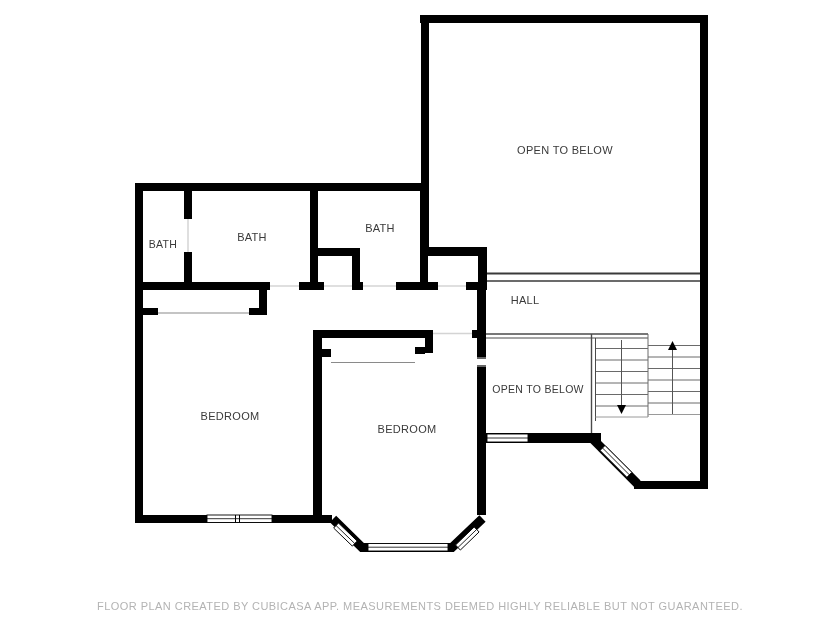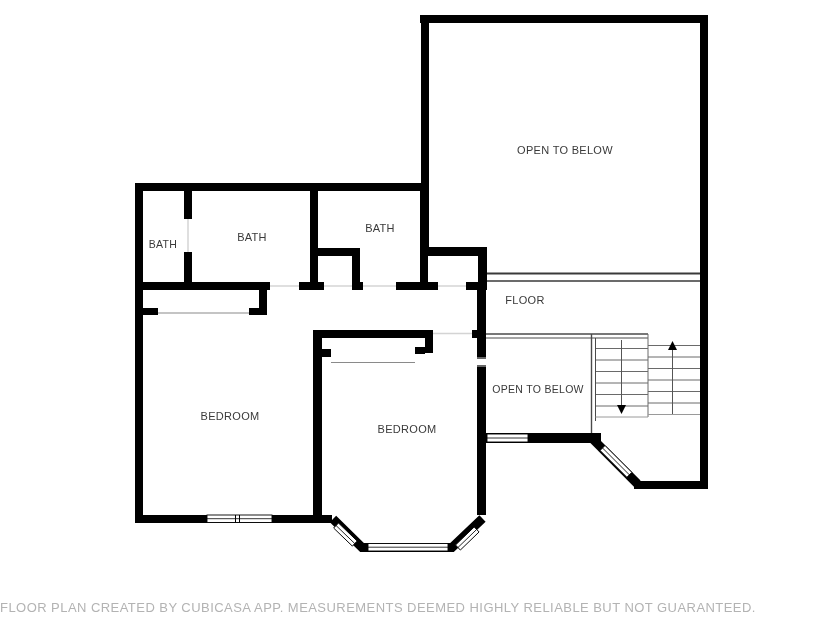--- a/index.html
+++ b/index.html
@@ -17,21 +17,22 @@
     font-size:11px;
     letter-spacing:0.3px;
     color:#3a3a3a;
     white-space:nowrap;
     user-select:none;
   }
   .footer-note{
     position:absolute;
     left:0;right:0;
     top:600px;
-    font-size:13px;
+    text-align:center;
+    font-size:11px;
     letter-spacing:0.45px;
     color:#b3b3b3;
     white-space:nowrap;
   }
 </style>
 </head>
 <body>
 
 <div class="canvas">
 
@@ -181,20 +182,20 @@
       <line x1="363" y1="286" x2="396" y2="286"></line>
       <line x1="438" y1="286" x2="466" y2="286"></line>
       <line x1="433" y1="333.5" x2="472" y2="333.5"></line>
       <line x1="188" y1="219" x2="188" y2="252"></line>
     </g>
   </svg>
 
   <div class="room-label" style="left:163px; top:244px; font-size:10.5px;">BATH</div>
   <div class="room-label" style="left:252px; top:237px;">BATH</div>
   <div class="room-label" style="left:380px; top:228px;">BATH</div>
-  <div class="room-label" style="left:525px; top:300px;">FLOOR</div>
+  <div class="room-label" style="left:525px; top:300px;">HALL</div>
   <div class="room-label" style="left:565px; top:150px;">OPEN TO BELOW</div>
   <div class="room-label" style="left:538px; top:389px; font-size:10.5px;">OPEN TO BELOW</div>
   <div class="room-label" style="left:230px; top:416px;">BEDROOM</div>
   <div class="room-label" style="left:407px; top:429px;">BEDROOM</div>
 
   <div class="footer-note">FLOOR PLAN CREATED BY CUBICASA APP. MEASUREMENTS DEEMED HIGHLY RELIABLE BUT NOT GUARANTEED.</div>
 </div>
 
 </body></html>

